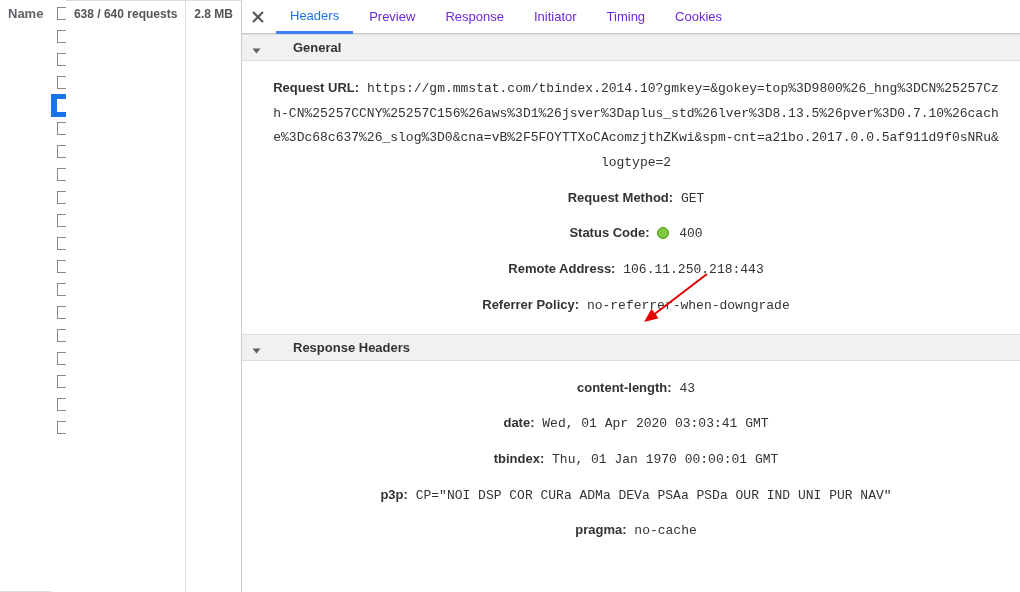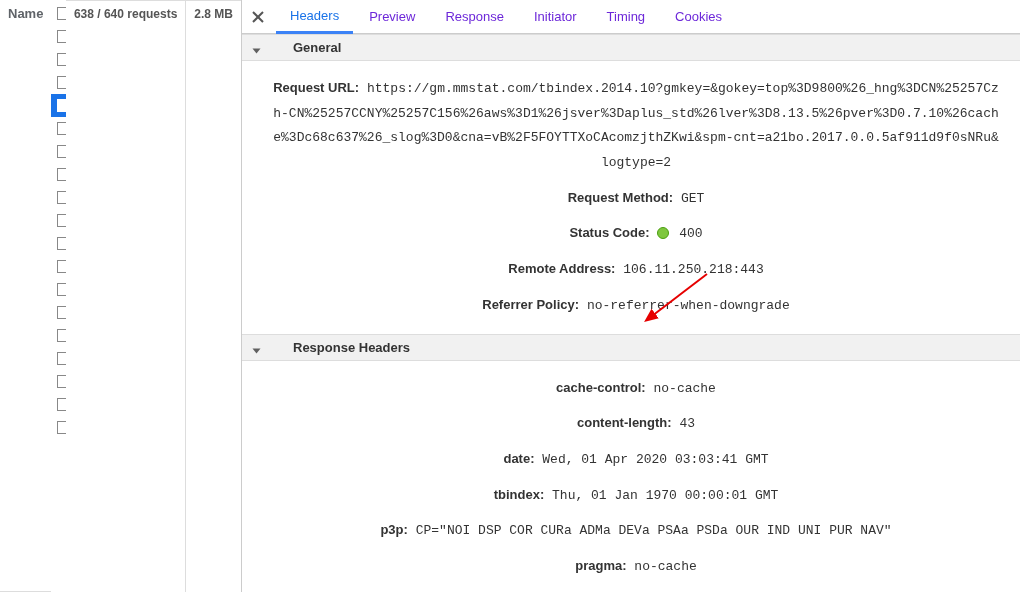--- a/index.html
+++ b/index.html
@@ -348,21 +348,20 @@
         <div class="field-row"><span class="field-label">Status Code:</span> <span class="status-dot"></span> <span>400</span></div>
         <div class="field-row"><span class="field-label">Remote Address:</span> <span>106.11.250.218:443</span></div>
         <div class="field-row"><span class="field-label">Referrer Policy:</span> <span>no-referrer-when-downgrade</span></div>
       </div>
 
       <div class="section-header">
         <span class="tri"></span>
         <span>Response Headers</span>
       </div>
       <div class="section-body" id="rh-body">
-          <div class="field-row"><span class="field-label">cache-control:</span><span> no-cache</span></div>
           <div class="field-row"><span class="field-label">content-length:</span><span> 43</span></div>
           <div class="field-row"><span class="field-label">date:</span><span> Wed, 01 Apr 2020 03:03:41 GMT</span></div>
           <div class="field-row"><span class="field-label">tbindex:</span><span> Thu, 01 Jan 1970 00:00:01 GMT</span></div>
           <div class="field-row"><span class="field-label">p3p:</span><span> CP="NOI DSP COR CURa ADMa DEVa PSAa PSDa OUR IND UNI PUR NAV"</span></div>
           <div class="field-row"><span class="field-label">pragma:</span><span> no-cache</span></div>
         </div>
     </div>
 
     <div class="arrow">
       <svg viewBox="0 0 80 60">

